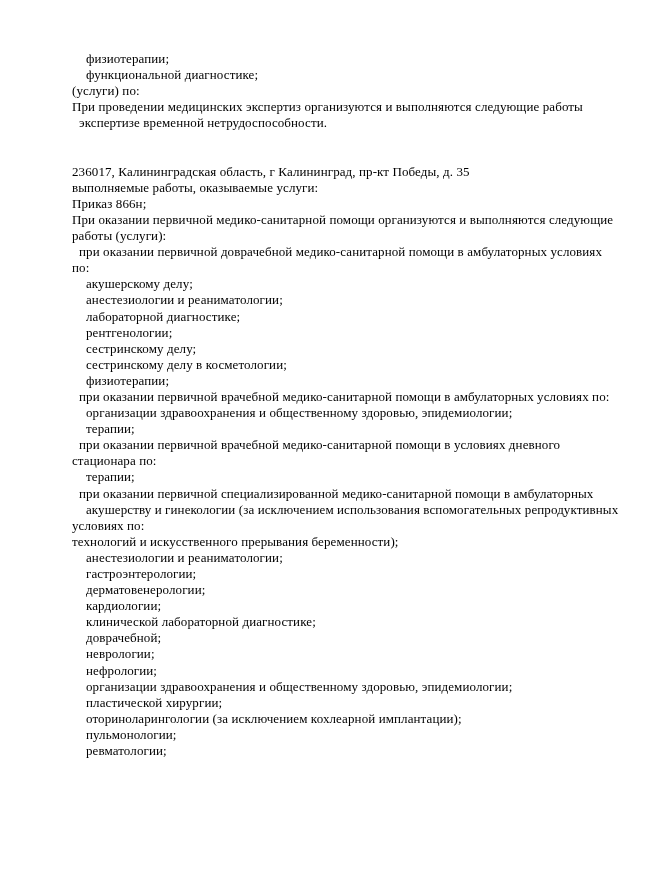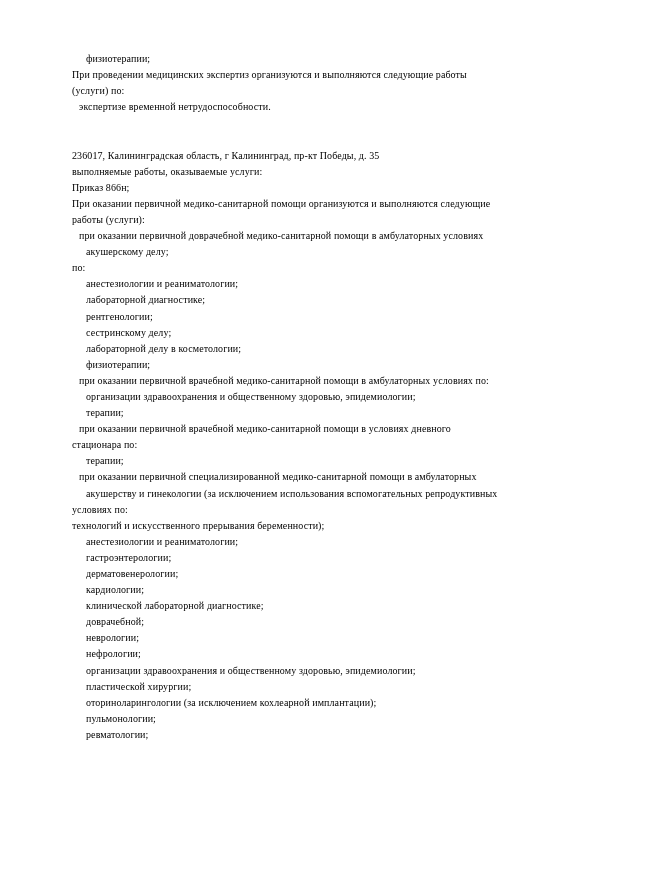--- a/index.html
+++ b/index.html
@@ -7,21 +7,21 @@
     padding: 0;
     background: #ffffff;
   }
   .page {
     position: relative;
     width: 650px;
     height: 873px;
     background: #ffffff;
     overflow: hidden;
     font-family: "Liberation Serif", "DejaVu Serif", serif;
-    font-size: 10px;
+    font-size: 13px;
     color: #000000;
     box-sizing: border-box;
   }
   .doc-body {
     position: absolute;
     top: 51px;
     left: 72px;
     right: 38px;
   }
   .line {
@@ -32,38 +32,39 @@
   .indent-0 { padding-left: 0; }
   .indent-1 { padding-left: 7px; }
   .indent-2 { padding-left: 14px; }
 </style>
 </head>
 <body>
 
 <div class="page">
   <div class="doc-body">
       <div class="line indent-2">физиотерапии;</div>
+      <div class="line indent-2">функциональной диагностике;</div>
+      <div class="line indent-0">(услуги) по:</div>
       <div class="line indent-0">При проведении медицинских экспертиз организуются и выполняются следующие работы</div>
-      <div class="line indent-0">(услуги) по:</div>
       <div class="line indent-1">экспертизе временной нетрудоспособности.</div>
       <div class="line indent-0">&nbsp;</div>
       <div class="line indent-0">&nbsp;</div>
       <div class="line indent-0">236017, Калининградская область, г Калининград, пр-кт Победы, д. 35</div>
       <div class="line indent-0">выполняемые работы, оказываемые услуги:</div>
       <div class="line indent-0">Приказ 866н;</div>
       <div class="line indent-0">При оказании первичной медико-санитарной помощи организуются и выполняются следующие</div>
       <div class="line indent-0">работы (услуги):</div>
       <div class="line indent-1">при оказании первичной доврачебной медико-санитарной помощи в амбулаторных условиях</div>
+      <div class="line indent-0">по:</div>
       <div class="line indent-2">акушерскому делу;</div>
-      <div class="line indent-0">по:</div>
       <div class="line indent-2">анестезиологии и реаниматологии;</div>
       <div class="line indent-2">лабораторной диагностике;</div>
       <div class="line indent-2">рентгенологии;</div>
       <div class="line indent-2">сестринскому делу;</div>
-      <div class="line indent-2">лабораторной делу в косметологии;</div>
+      <div class="line indent-2">сестринскому делу в косметологии;</div>
       <div class="line indent-2">физиотерапии;</div>
       <div class="line indent-1">при оказании первичной врачебной медико-санитарной помощи в амбулаторных условиях по:</div>
       <div class="line indent-2">организации здравоохранения и общественному здоровью, эпидемиологии;</div>
       <div class="line indent-2">терапии;</div>
       <div class="line indent-1">при оказании первичной врачебной медико-санитарной помощи в условиях дневного</div>
       <div class="line indent-0">стационара по:</div>
       <div class="line indent-2">терапии;</div>
       <div class="line indent-1">при оказании первичной специализированной медико-санитарной помощи в амбулаторных</div>
       <div class="line indent-2">акушерству и гинекологии (за исключением использования вспомогательных репродуктивных</div>
       <div class="line indent-0">условиях по:</div>

